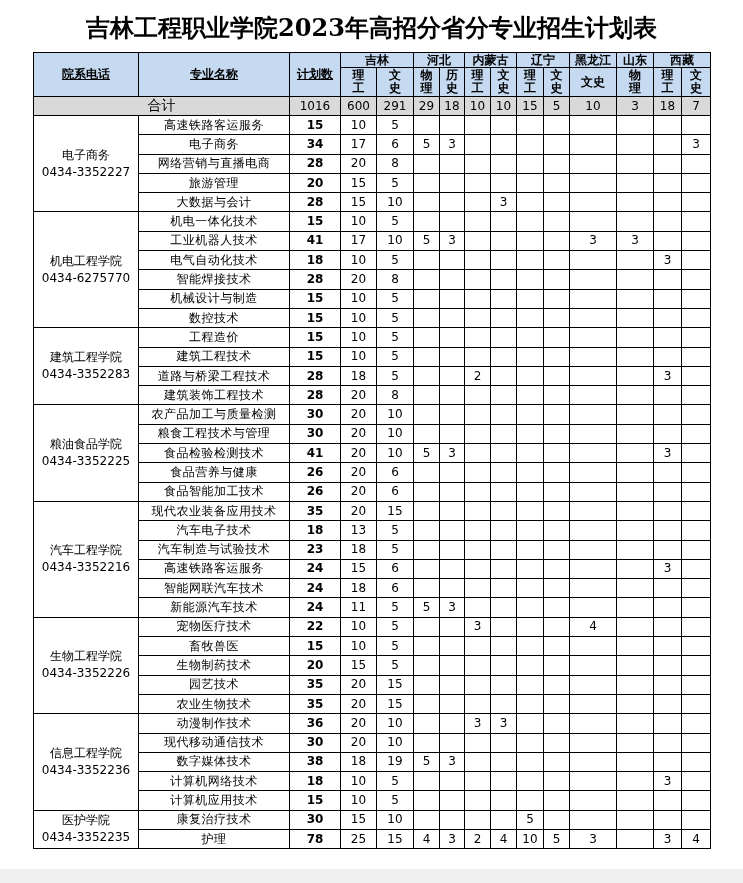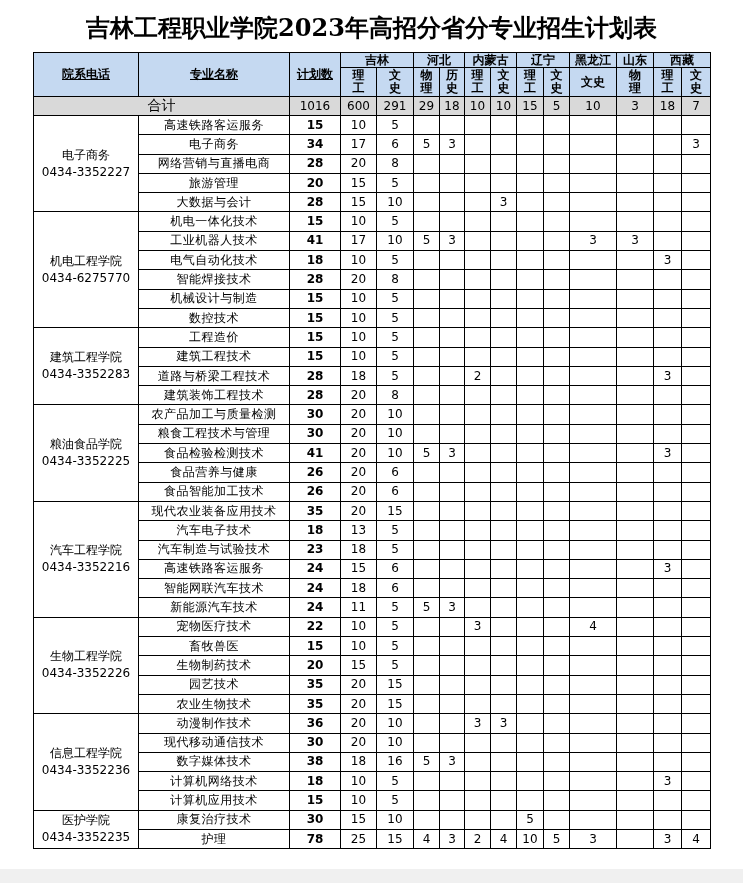--- a/index.html
+++ b/index.html
@@ -695,21 +695,21 @@
         <td class="num"></td>
         <td class="num"></td>
         <td class="num"></td>
         <td class="num"></td>
         <td class="num"></td>
       </tr>
       <tr>
         <td class="major">数字媒体技术</td>
         <td class="plan-count">38</td>
         <td class="num">18</td>
-        <td class="num">16</td>
+        <td class="num">19</td>
         <td class="num">5</td>
         <td class="num">3</td>
         <td class="num"></td>
         <td class="num"></td>
         <td class="num"></td>
         <td class="num"></td>
         <td class="num"></td>
         <td class="num"></td>
         <td class="num"></td>
         <td class="num"></td>

